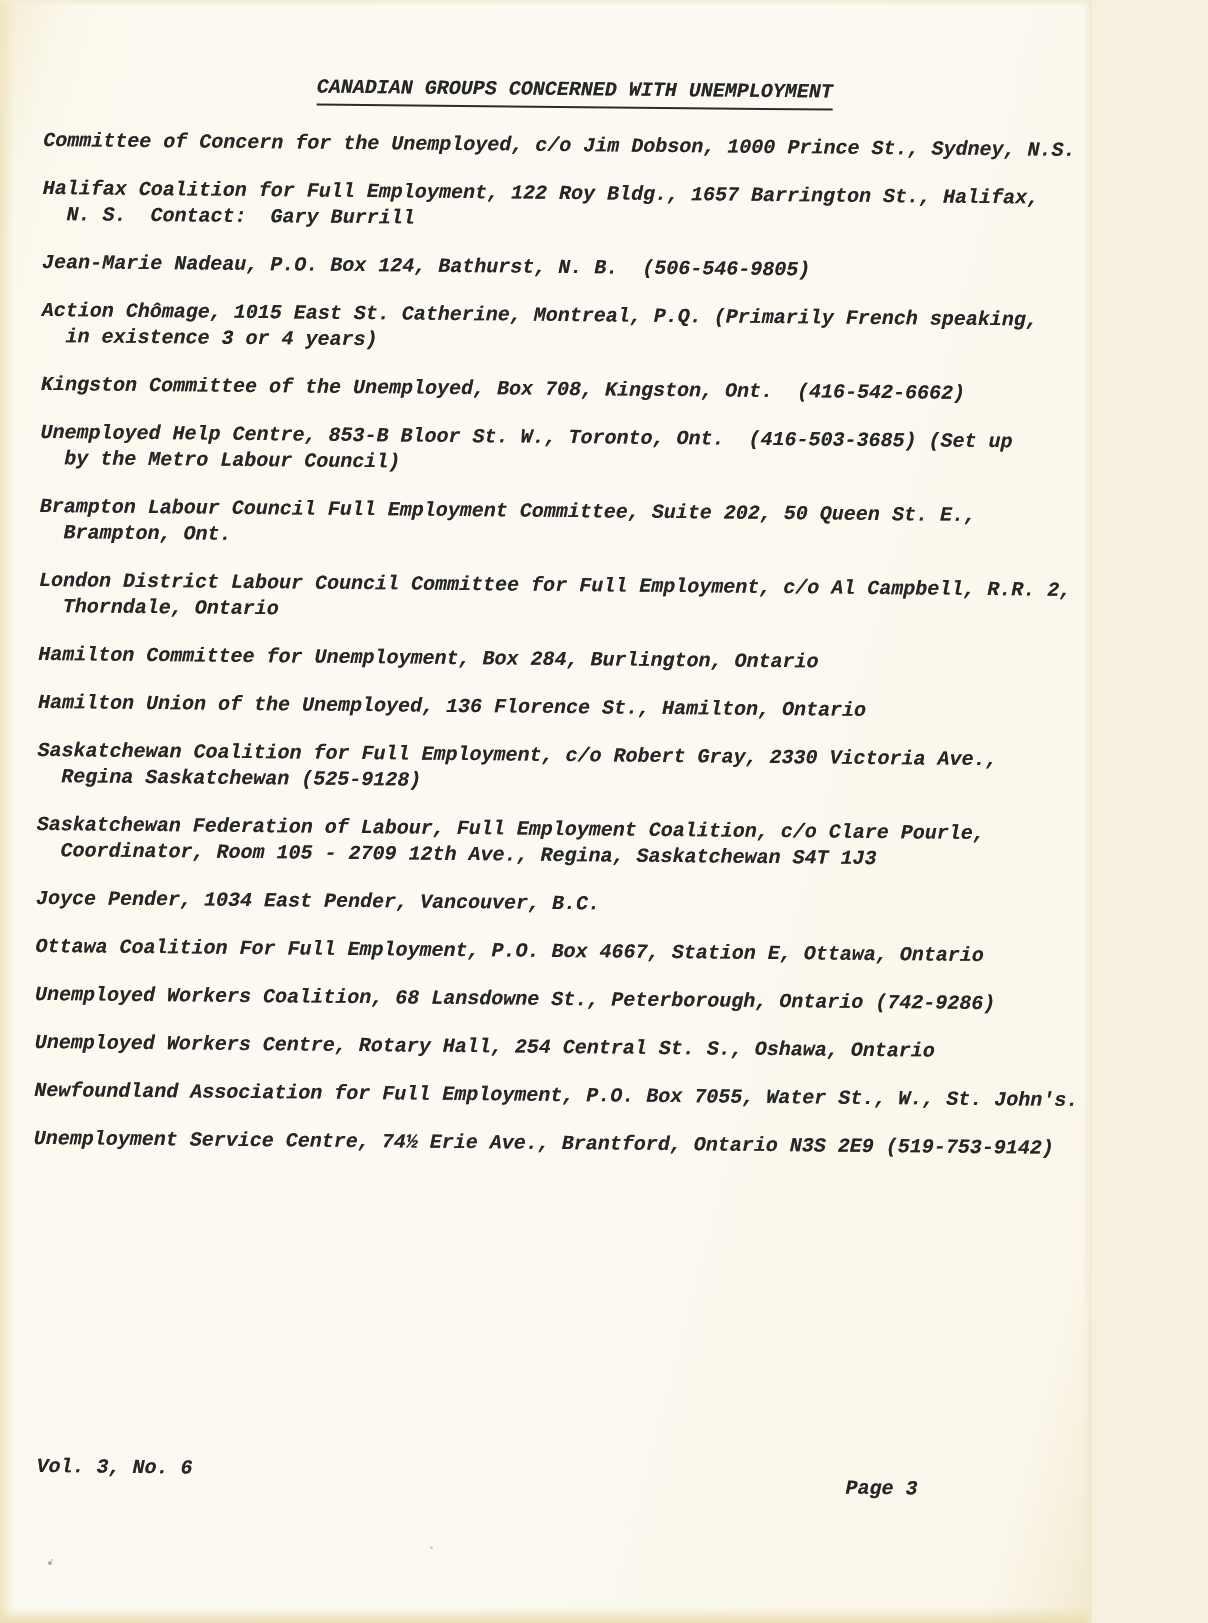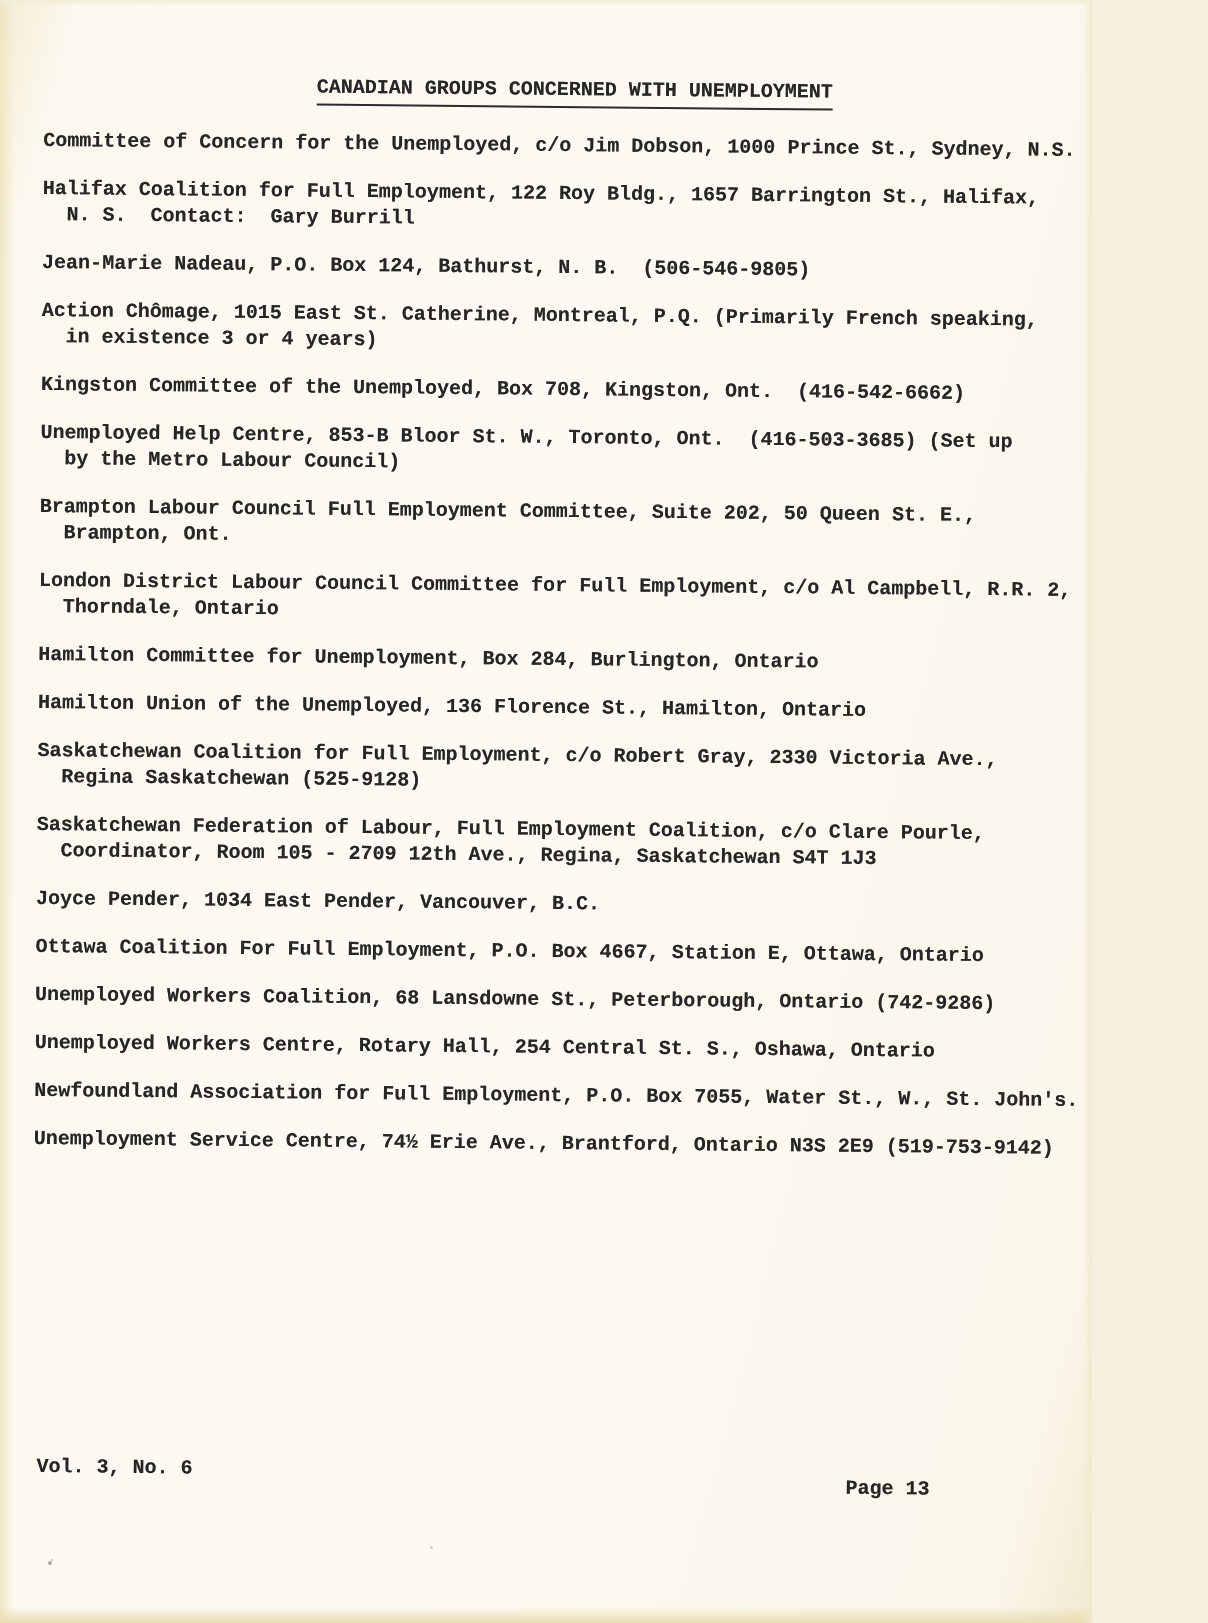--- a/index.html
+++ b/index.html
@@ -4,20 +4,21 @@
 <style>
   html, body { margin:0; padding:0; }
   body {
     width:1208px; height:1623px;
     background:#f6f1de;
     font-family:"Liberation Mono","DejaVu Sans Mono",monospace;
   }
   .page {
     position:relative; width:1092px; height:1623px; overflow:hidden;
     background:linear-gradient(105deg,#f4edd3 0%, #fbf8ee 5%, #fcfaf3 45%, #faf6ea 93%, #f2ead0 100%);
+    font-style:italic;
   }
   .edge { position:absolute; pointer-events:none; }
   .edge-left   { left:0; top:0; bottom:0; width:14px; background:linear-gradient(to right,#efe5c2,rgba(239,229,194,0)); }
   .edge-bottom { left:0; right:0; bottom:0; height:16px; background:linear-gradient(to top,#e9ddb2,rgba(233,221,178,0)); }
   .edge-top    { left:0; right:0; top:0; height:6px; background:linear-gradient(to bottom,#f2ecd6,rgba(242,236,214,0)); }
   .edge-right  { right:0; top:0; bottom:0; width:9px; background:linear-gradient(to left,#f1e9cf,rgba(241,233,207,0)); }
 
   .content {
     position:absolute; left:44px; top:72px; width:1068px;
     transform:rotate(0.55deg); transform-origin:0 0;
@@ -82,21 +83,21 @@
     <div class="entry">Saskatchewan Federation of Labour, Full Employment Coalition, c/o Clare Pourle,
   Coordinator, Room 105 - 2709 12th Ave., Regina, Saskatchewan S4T 1J3</div>
     <div class="entry">Joyce Pender, 1034 East Pender, Vancouver, B.C.</div>
     <div class="entry">Ottawa Coalition For Full Employment, P.O. Box 4667, Station E, Ottawa, Ontario</div>
     <div class="entry">Unemployed Workers Coalition, 68 Lansdowne St., Peterborough, Ontario (742-9286)</div>
     <div class="entry">Unemployed Workers Centre, Rotary Hall, 254 Central St. S., Oshawa, Ontario</div>
     <div class="entry">Newfoundland Association for Full Employment, P.O. Box 7055, Water St., W., St. John's.</div>
     <div class="entry">Unemployment Service Centre, 74½ Erie Ave., Brantford, Ontario N3S 2E9 (519-753-9142)</div>
 
     <div class="footer-vol">Vol. 3, No. 6</div>
-    <div class="footer-page">Page 13</div>
+    <div class="footer-page">Page 3</div>
   </div>
 
   <div class="crease"></div>
   <div class="speck speck-1"></div>
   <div class="speck speck-2"></div>
   <div class="speck speck-3"></div>
   <div class="speck speck-4"></div>
   <div class="speck speck-5"></div>
 </div>
 

